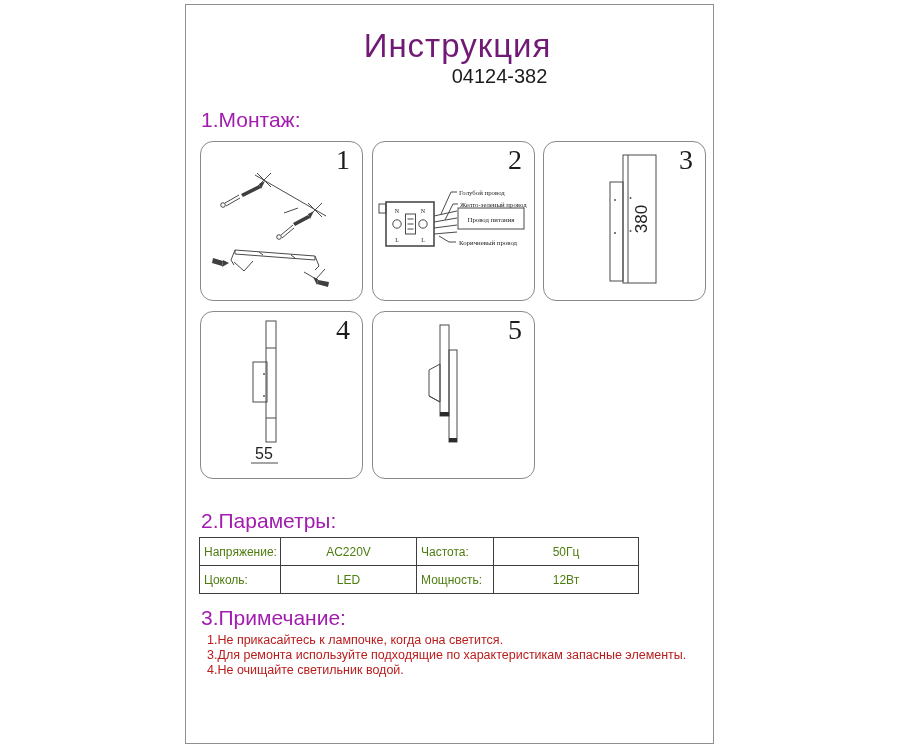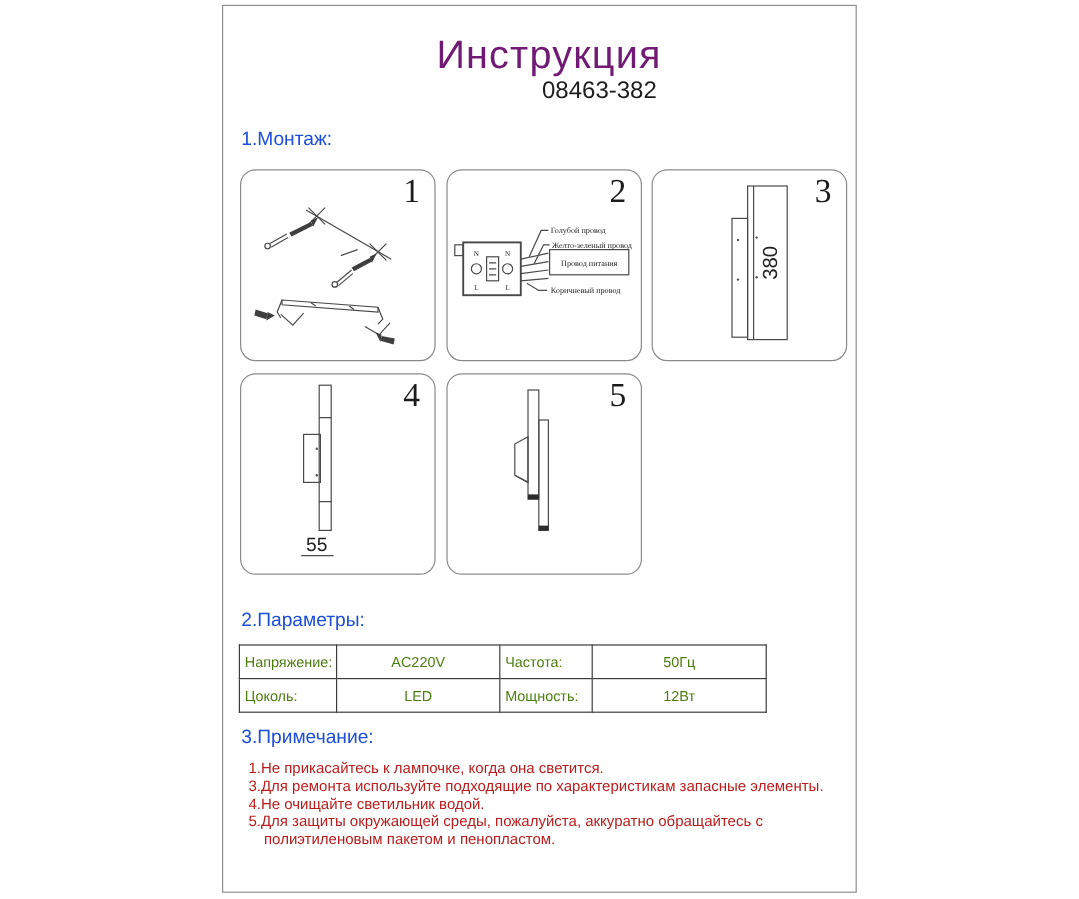--- a/index.html
+++ b/index.html
@@ -4,21 +4,21 @@
 <style>
   html,body{margin:0;padding:0;background:#ffffff;}
   .canvas{position:relative;width:899px;height:749px;background:#fff;overflow:hidden;
           font-family:"Liberation Sans",sans-serif;color:#1a1a1a;}
   .page{position:absolute;left:185px;top:4px;width:527px;height:738px;
         border:1px solid #8f8f8f;background:#fff;}
   .title{position:absolute;top:22px;left:0;width:100%;text-align:center;
          font-size:33px;letter-spacing:1px;color:#701a75;transform:translateX(8px);}
   .model{position:absolute;top:60px;left:0;width:100%;text-align:center;
          font-size:20px;color:#1c1c1c;transform:translateX(50px);}
-  .heading{position:absolute;left:15px;font-size:16px;color:#1d4ed8;}
+  .heading{position:absolute;left:15px;font-size:21px;color:#a21caf;}
   .h-montage{top:103px;}
   .h-params{top:504px;}
   .h-notes{top:601px;}
   .panel{position:absolute;border:1px solid #8a8a8a;border-radius:13px;background:#fff;}
   .row1{top:136px;height:158px;}
   .row2{top:306px;height:166px;}
   .p1,.p4{left:14px;width:161px;}
   .p2,.p5{left:186px;width:161px;}
   .p3{left:357px;width:161px;}
   .pnum{position:absolute;top:2px;right:12px;font-family:"Liberation Serif",serif;
@@ -38,21 +38,21 @@
   .t-dim{font-family:"Liberation Sans",sans-serif;font-size:17px;}
   .t-dim-sm{font-family:"Liberation Sans",sans-serif;font-size:16px;}
 </style>
 </head>
 <body>
 
 <div class="canvas">
   <div class="page">
 
     <div class="title">Инструкция</div>
-    <div class="model">08463-382</div>
+    <div class="model">04124-382</div>
 
     <div class="heading h-montage">1.Монтаж:</div>
 
     <div class="panel row1 p1">
       <svg class="art" viewBox="0 0 161 158">
         <g stroke="#4a4a4a" fill="none" stroke-width="1">
           <line x1="54" y1="33" x2="125" y2="74"></line>
           <line x1="56" y1="31" x2="70" y2="45"></line>
             <line x1="70" y1="31" x2="56" y2="45"></line>
           <line x1="107" y1="61" x2="121" y2="75"></line>
@@ -194,17 +194,16 @@
         </tr>
       </tbody>
     </table>
 
     <div class="heading h-notes">3.Примечание:</div>
 
     <ol class="notes">
       <li>1.Не прикасайтесь к лампочке, когда она светится.</li>
       <li>3.Для ремонта используйте подходящие по характеристикам запасные элементы.</li>
       <li>4.Не очищайте светильник водой.</li>
-      <li>5.Для защиты окружающей среды, пожалуйста, аккуратно обращайтесь с полиэтиленовым пакетом и пенопластом.</li>
     </ol>
 
   </div>
 </div>
 
 </body></html>

